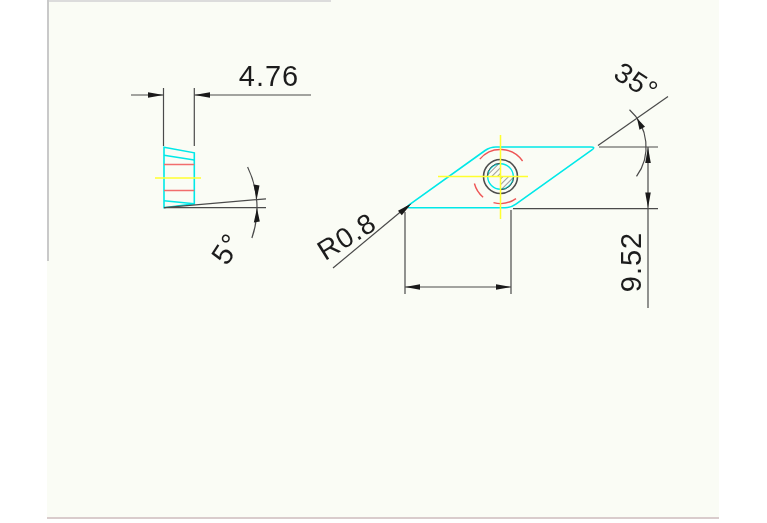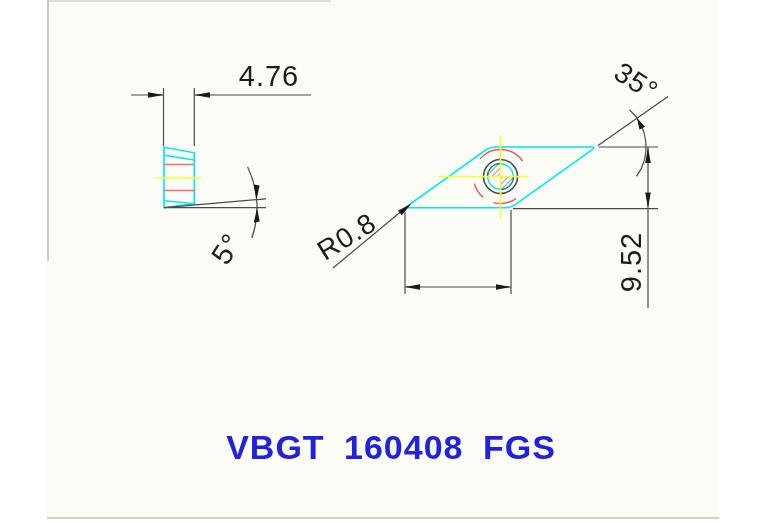--- a/index.html
+++ b/index.html
@@ -126,15 +126,14 @@
 
   <div class="dim-text rot-neg57" style="left:227px;top:249px;">5°</div>
 
   <div class="dim-text rot-neg32" style="left:347px;top:237px;font-size:28px;">R0.8</div>
 
   <div class="dim-text rot-pos33" style="left:636px;top:82px;">35°</div>
 
 
   <div class="dim-text rot-neg90" style="left:631px;top:262px;">9.52</div>
 
-  <div id="title-text">VBGT 160408 FGS</div>
 
 </div>
 
 </body></html>

